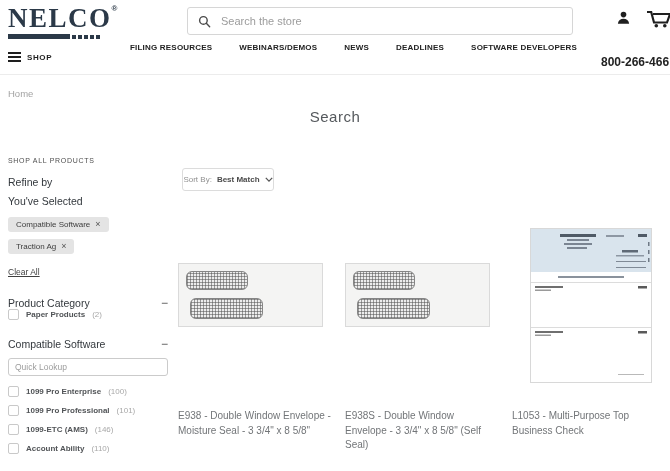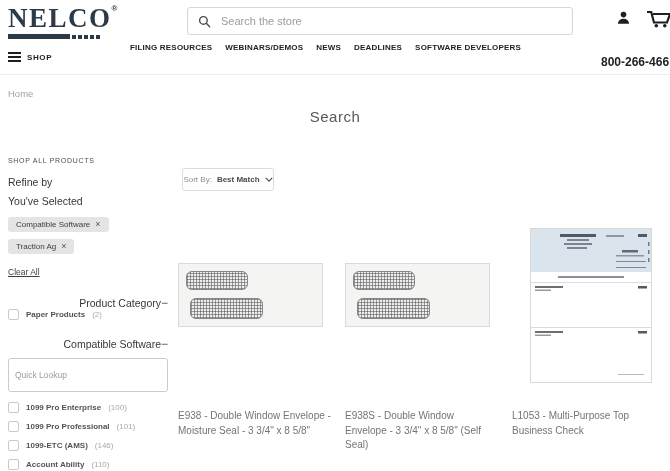--- a/index.html
+++ b/index.html
@@ -18,21 +18,21 @@
 
   #searchbox{left:187px;top:7px;width:386px;height:28px;border:1px solid #d6d6d6;border-radius:3px;
              box-sizing:border-box;display:flex;align-items:center;gap:8px;padding:0 10px;background:#fff;}
   #searchbox input{border:0;outline:0;flex:1;font-size:11px;color:#444;
                    font-family:"Liberation Sans",sans-serif;background:transparent;}
   #searchbox input::placeholder{color:#9c9c9c;}
 
   #account-icon{left:616px;top:10px;cursor:pointer;}
   #cart-icon{left:647px;top:10px;cursor:pointer;}
 
-  #mainnav{left:130px;top:43px;display:flex;gap:13px;font-size:8px;font-weight:700;
+  #mainnav{left:130px;top:43px;display:flex;gap:27px;font-size:8px;font-weight:700;
            letter-spacing:.2px;color:#222;}
   #mainnav span{white-space:nowrap;cursor:pointer;}
 
   #phone{left:601px;top:55px;font-size:12px;font-weight:700;color:#222;white-space:nowrap;}
 
   #shopbtn{left:8px;top:52px;display:flex;align-items:center;gap:6px;cursor:pointer;}
   .hamburger{display:flex;flex-direction:column;gap:2px;}
   .hamburger i{display:block;width:13px;height:2px;background:#1e1e1e;}
   .shop-label{font-size:8px;font-weight:700;letter-spacing:.6px;color:#1e1e1e;}
 
@@ -50,28 +50,28 @@
   #refine{margin-top:12px;}
   #selected{margin-top:7px;}
   .tags{margin-top:10px;}
   .tag{display:inline-flex;align-items:center;gap:5px;background:#e4e4e4;border-radius:3px;
        padding:3px 8px;font-size:8px;color:#3c3c3c;margin-bottom:7px;cursor:pointer;}
   .tag .x{font-size:9px;color:#555;line-height:1;}
   .tag-row{line-height:0;}
   #clear-all{margin-top:6px;font-size:8.5px;color:#3f3f3f;text-decoration:underline;
              font-weight:400;cursor:pointer;display:inline-block;}
   .facet{margin-top:18px;}
-  .facet-hd{display:flex;justify-content:flex-end;align-items:center;cursor:pointer;}
+  .facet-hd{display:flex;justify-content:space-between;align-items:center;cursor:pointer;}
   .collapse{font-size:12px;color:#555;line-height:1;}
   .opt{display:flex;align-items:center;gap:7px;cursor:pointer;}
   .cb{width:9px;height:9px;border:1px solid #c9c9c9;border-radius:2px;background:#fff;flex:0 0 auto;}
   .opt .lbl{font-size:8px;font-weight:700;color:#515457;white-space:nowrap;}
   .opt .cnt{font-size:8px;color:#a8a8a8;}
   #quick-lookup{margin-top:8px;width:100%;height:16px;border:1px solid #cbcbcb;border-radius:3px;
-                box-sizing:border-box;font-size:8.5px;padding:16px 6px;color:#444;
+                box-sizing:border-box;font-size:8.5px;padding:8px 6px;color:#444;
                 font-family:"Liberation Sans",sans-serif;outline:0;}
   #quick-lookup::placeholder{color:#9c9c9c;}
   .optlist .opt{margin-top:0;margin-bottom:8px;}
   .optlist{margin-top:10px;text-align:center;}
 
   
   #sortbox{left:182px;top:168px;width:92px;height:23px;border:1px solid #dcdcdc;border-radius:3px;
            box-sizing:border-box;display:flex;align-items:center;justify-content:center;gap:5px;
            cursor:pointer;background:#fff;}
   #sortbox .slabel{font-size:8px;color:#909090;}

